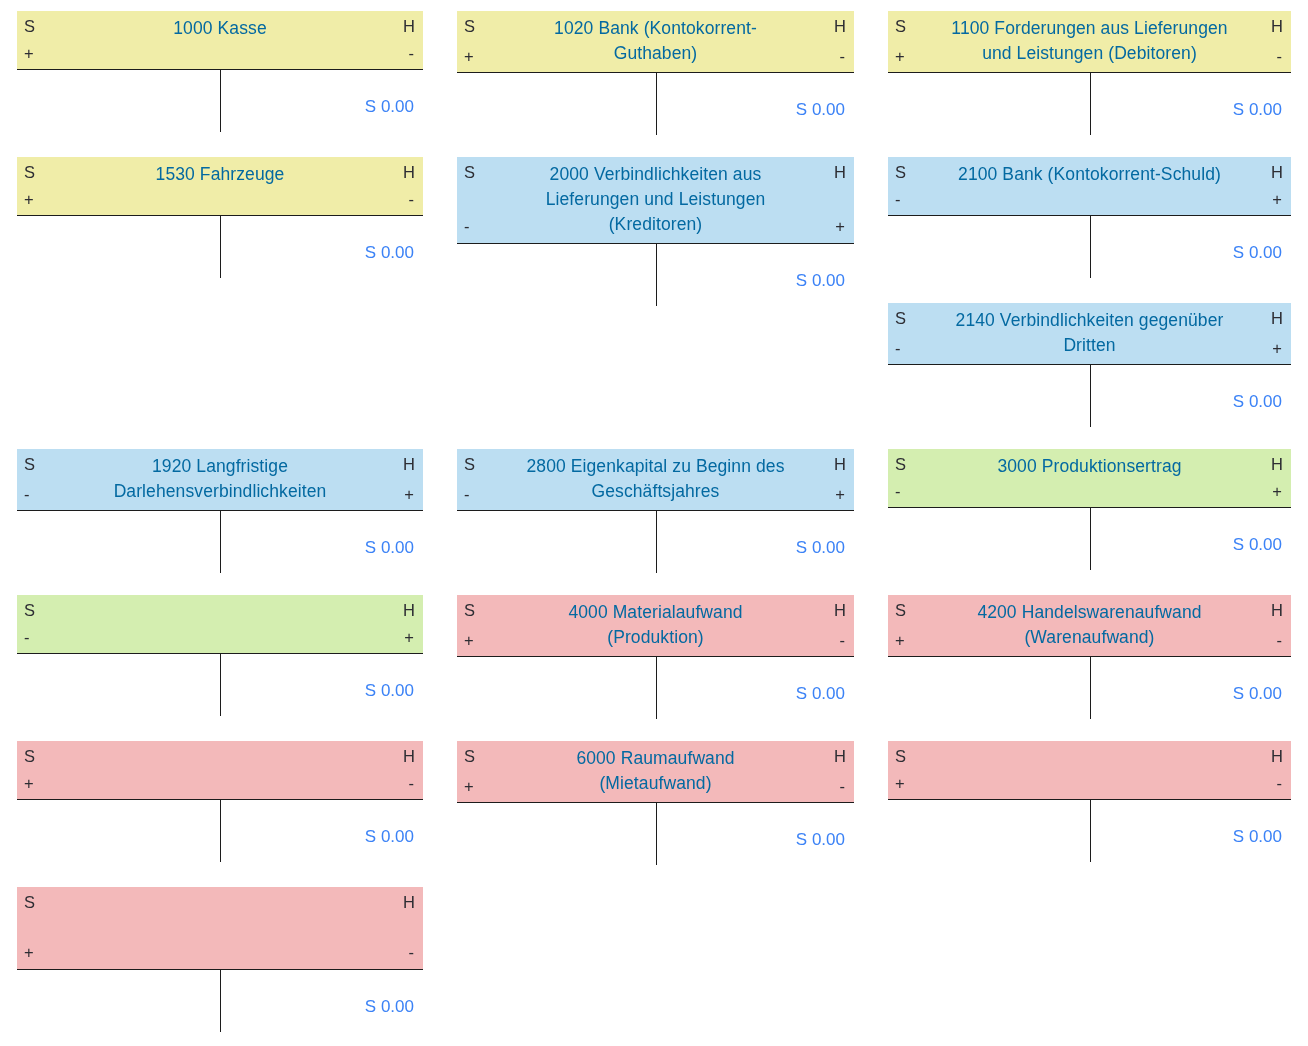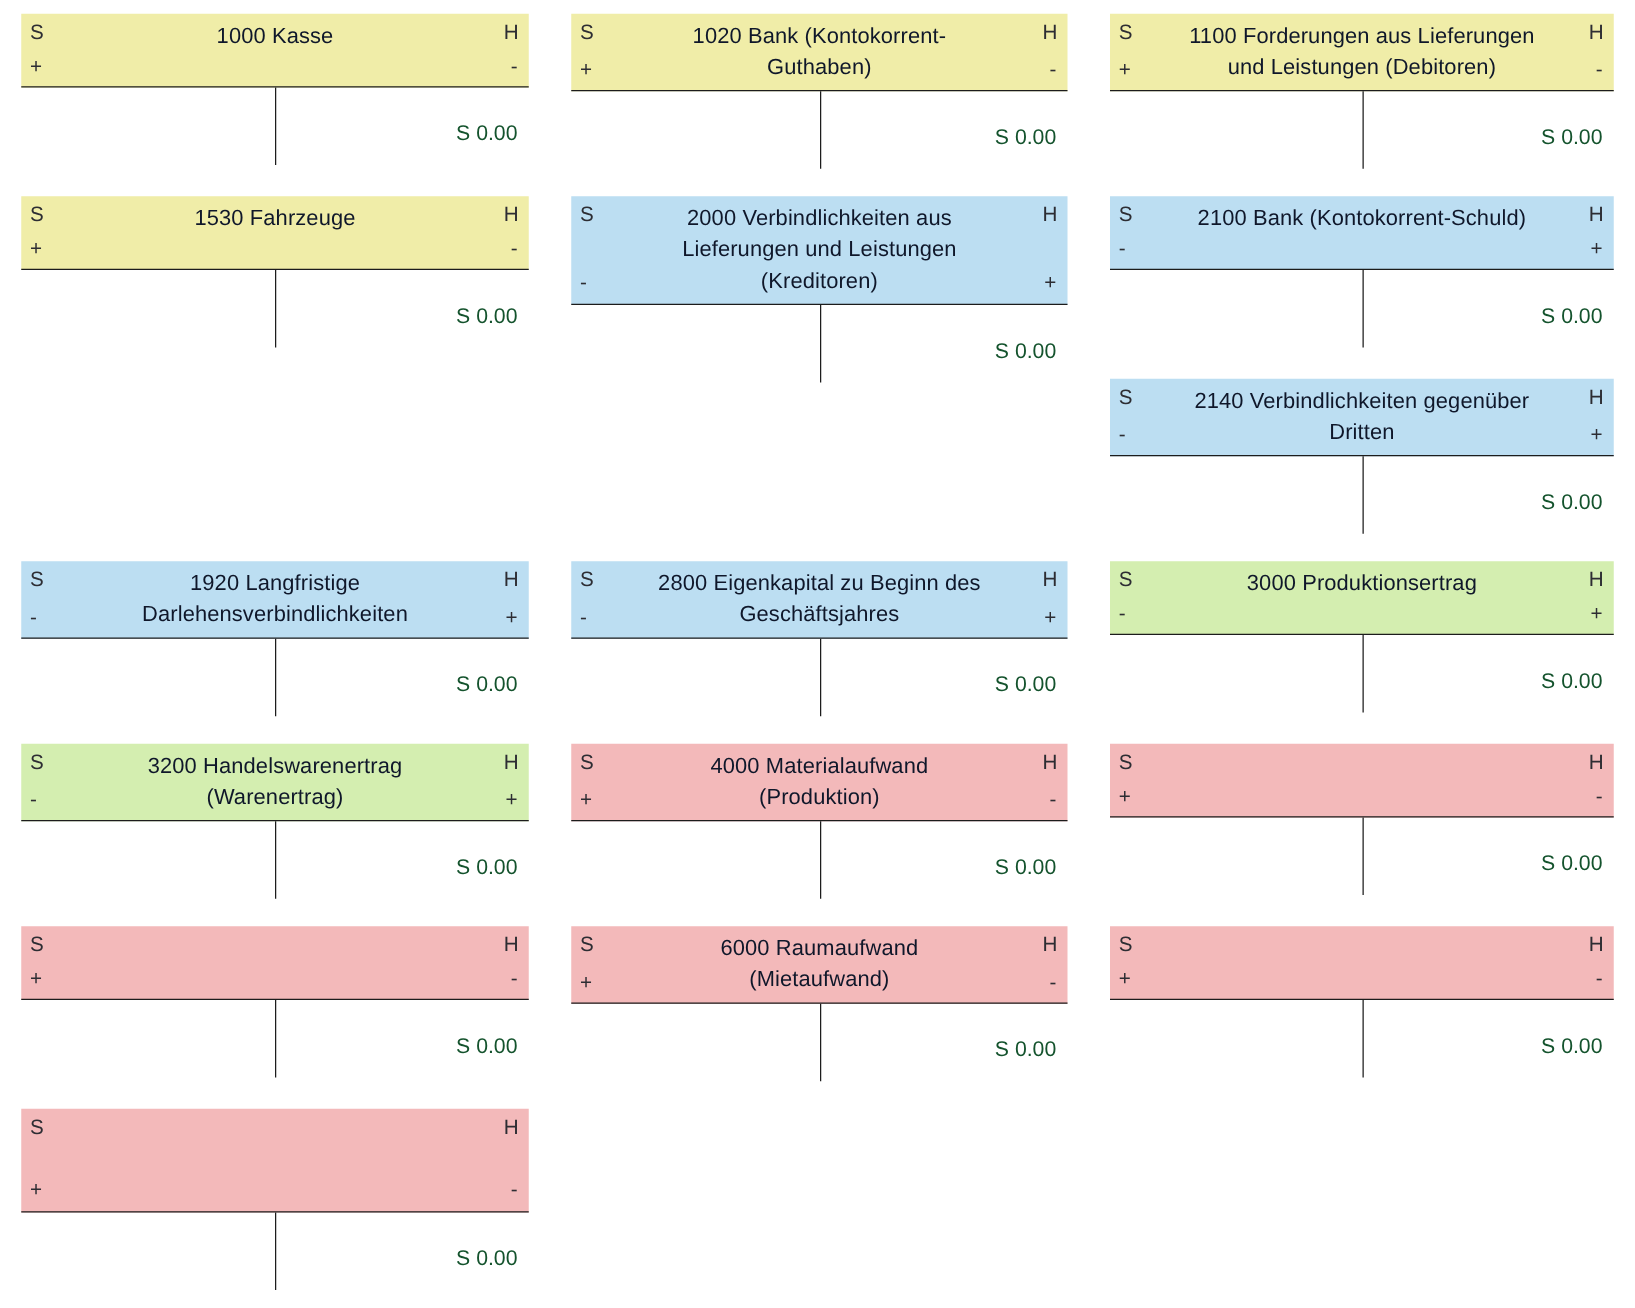--- a/index.html
+++ b/index.html
@@ -56,21 +56,21 @@
     border-bottom: 1.6px solid #1c1c1c;
   }
 
   .head .title {
     display: block;
     text-align: center;
     font-size: 17.5px;
     line-height: 25px;
     letter-spacing: 0.1px;
     padding: 0 26px;
-    color: #0f172a;
+    color: #0369a1;
     white-space: pre-line;
   }
 
   .head .corner {
     position: absolute;
     font-size: 16.5px;
     line-height: 18px;
     color: #2d2d33;
   }
   .corner.tl { left: 7px;  top: 6px; }
@@ -90,21 +90,21 @@
     width: 0;
     height: 62px;
     border-left: 1.5px solid #1c1c1c;
   }
   .balance {
     position: absolute;
     right: 9px;
     top: 27px;
     font-size: 17px;
     line-height: 20px;
-    color: #14532d;
+    color: #3b82f6;
     white-space: nowrap;
   }
 
   
   .c-asset     { background: #f0eda8; }
   .c-liability { background: #bcdef2; }
   .c-revenue   { background: #d4eeb0; }
   .c-expense   { background: #f3b9ba; }
 
   
@@ -272,22 +272,20 @@
           </div>
           <div class="tbody">
             <div class="divider"></div>
             <div class="balance">S 0.00</div>
           </div>
         </div>
       </div>
       <div class="cell">
         <div class="taccount">
           <div class="head c-revenue">
-            <span class="title">3200 Handelswarenertrag
-(Warenertrag)</span>
             <span class="corner tl">S</span>
             <span class="corner tr">H</span>
             <span class="corner bl">-</span>
             <span class="corner br">+</span>
           </div>
           <div class="tbody">
             <div class="divider"></div>
             <div class="balance">S 0.00</div>
           </div>
         </div>
@@ -304,20 +302,22 @@
           </div>
           <div class="tbody">
             <div class="divider"></div>
             <div class="balance">S 0.00</div>
           </div>
         </div>
       </div>
       <div class="cell">
         <div class="taccount">
           <div class="head c-expense">
+            <span class="title">4200 Handelswarenaufwand
+(Warenaufwand)</span>
             <span class="corner tl">S</span>
             <span class="corner tr">H</span>
             <span class="corner bl">+</span>
             <span class="corner br">-</span>
           </div>
           <div class="tbody">
             <div class="divider"></div>
             <div class="balance">S 0.00</div>
           </div>
         </div>

